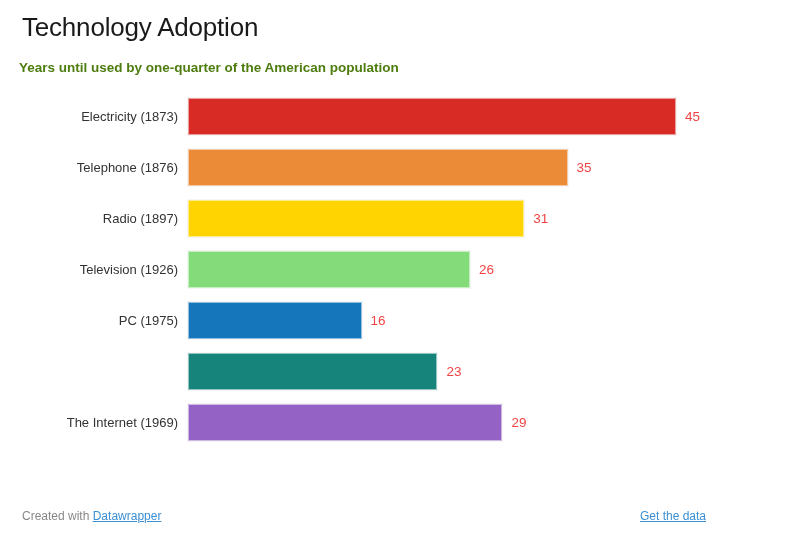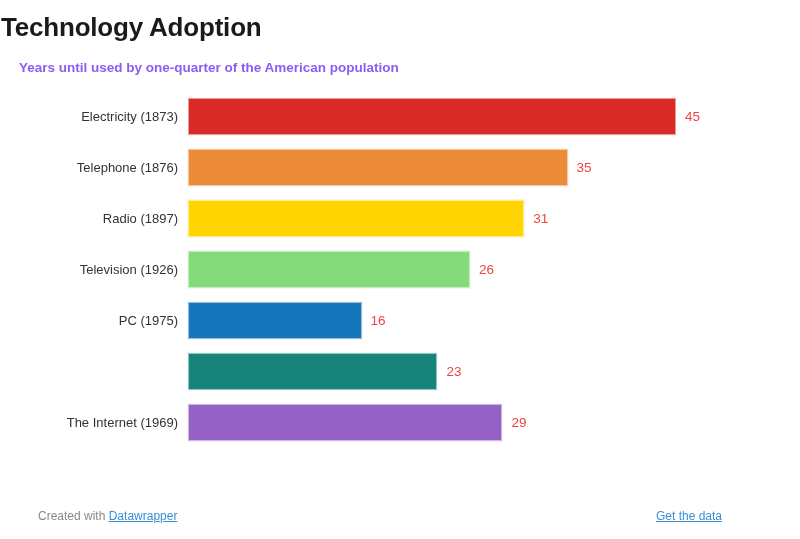--- a/index.html
+++ b/index.html
@@ -20,35 +20,35 @@
     position: relative;
     width: 800px;
     height: 539px;
     box-sizing: border-box;
     padding: 0;
   }
 
   
   .chart-title {
     position: absolute;
-    left: 1px;
+    left: 22px;
     top: 12px;
     font-size: 26px;
-    font-weight: 700;
+    font-weight: 400;
     color: #1a1a1a;
     letter-spacing: -0.2px;
     white-space: nowrap;
   }
   .chart-subtitle {
     position: absolute;
     left: 19px;
     top: 60px;
     font-size: 13.5px;
     font-weight: 700;
-    color: #8b5cf6;
+    color: #4d7c0f;
     white-space: nowrap;
   }
 
   
   .plot-area {
     position: absolute;
     left: 0;
     top: 98px;
     width: 800px;
     height: 370px;
@@ -91,21 +91,21 @@
     height: 37px;
     line-height: 37px;
     font-size: 13.5px;
     color: #ef4444;
     white-space: nowrap;
   }
 
   
   .chart-footer {
     position: absolute;
-    left: 16px;
+    left: 0;
     top: 500px;
     width: 724px;
     height: 39px;
   }
   .footer-left {
     position: absolute;
     left: 22px;
     top: 9px;
     font-size: 12px;
     color: #888888;

